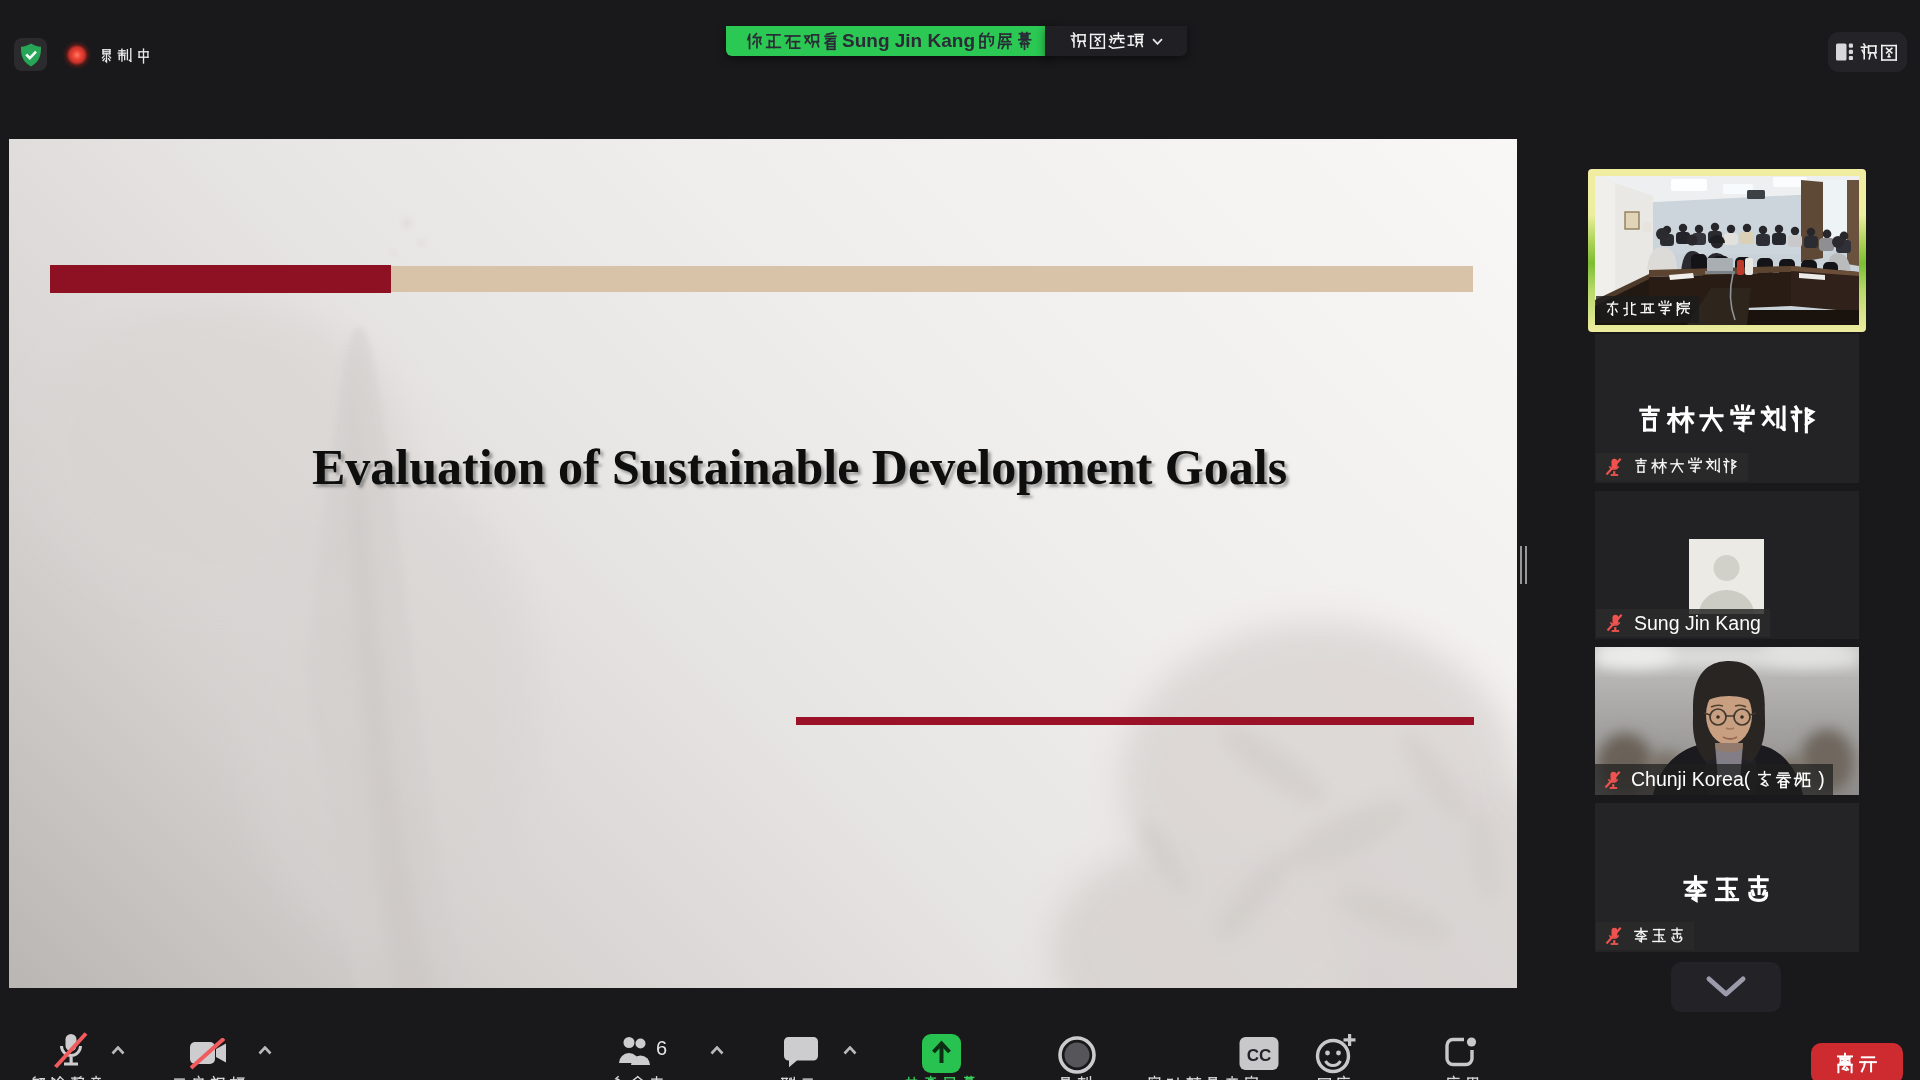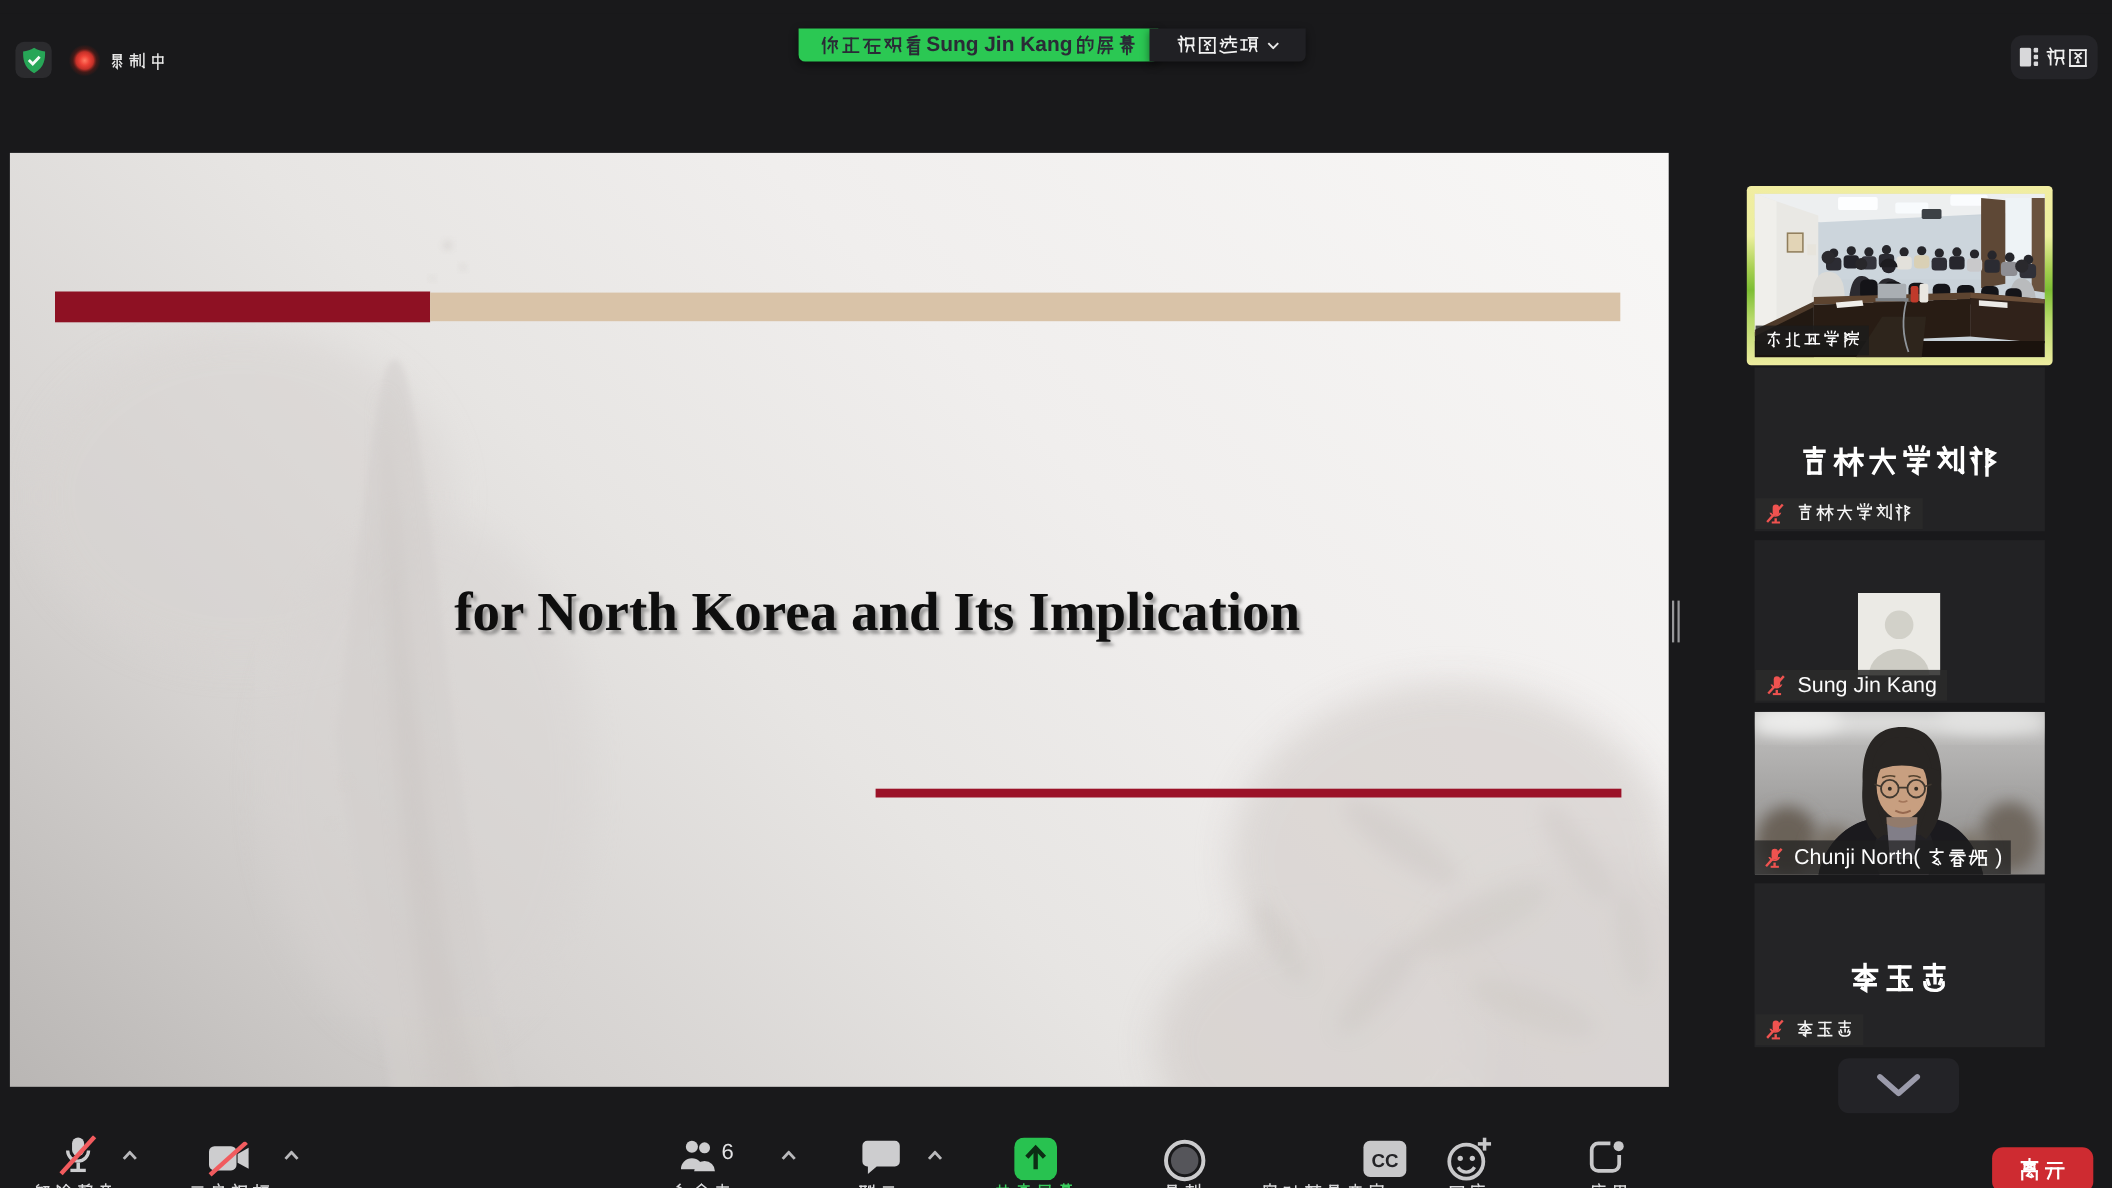--- a/index.html
+++ b/index.html
@@ -293,21 +293,21 @@
 <ellipse cx="1245" cy="745" rx="56" ry="15" transform="rotate(-50 1245 745)"></ellipse>
 <ellipse cx="1385" cy="765" rx="60" ry="17" transform="rotate(20 1385 765)"></ellipse>
 <ellipse cx="1475" cy="705" rx="46" ry="13" transform="rotate(80 1475 705)"></ellipse>
 <ellipse cx="1155" cy="705" rx="42" ry="12" transform="rotate(60 1155 705)"></ellipse>
 </g>
 </g>
 </svg>
       </div>
   <div class="abs" style="left:41px;top:114px;width:341px;height:28px;background:#8e1123;"></div>
   <div class="abs" style="left:382px;top:115px;width:1082px;height:26px;background:#d9c3a8;"></div>
-  <div class="abs" style="left:404px;top:376px;width:1000px;font-family:'Liberation Serif',serif;font-weight:bold;font-size:50px;color:#0e0e0e;white-space:nowrap;text-shadow:3px 3px 3px rgba(90,90,90,0.55);">for North Korea and Its Implication</div>
+  <div class="abs" style="left:303px;top:287px;width:1000px;font-family:'Liberation Serif',serif;font-weight:bold;font-size:50px;color:#0e0e0e;white-space:nowrap;text-shadow:3px 3px 3px rgba(90,90,90,0.55);">Evaluation of Sustainable Development Goals</div>
   <div class="abs" style="left:787px;top:566px;width:678px;height:8px;background:#9b1228;"></div>
 </div>
 
 <div class="abs" style="left:1520px;top:522px;width:2px;height:38px;background:#98989a;"></div>
 <div class="abs" style="left:1525px;top:522px;width:2px;height:38px;background:#98989a;"></div>
 
 <div class="abs" style="left:1588px;top:145px;width:278px;height:162.5px;padding:7px;border-radius:4px;background:linear-gradient(180deg,#f1eda2 0%,#ecef9d 28%,#a8d052 46%,#7dbe33 58%,#b6d968 74%,#eeeca0 100%);">
   <div style="position:relative;width:264px;height:148.5px;overflow:hidden;">
         <svg width="264" height="149" viewBox="0 0 264 149" style="display:block" xmlns="http://www.w3.org/2000/svg">
 <rect width="264" height="149" fill="#c9d2d9"></rect>
@@ -643,21 +643,21 @@
   <div class="abs flex" style="left:0;bottom:0;height:31px;background:rgba(30,30,30,0.72);padding:0 8px;gap:8px;">
         <svg width="20" height="20" viewBox="0 0 24 24" style="display:block" xmlns="http://www.w3.org/2000/svg">
 <g fill="#ef5350" stroke="none">
 <rect x="9" y="2" width="7" height="12" rx="3.5"></rect>
 <path d="M5.5,11 a7,7 0 0 0 13,0 l-2,0 a5,5 0 0 1 -9,0 Z"></path>
 <rect x="11" y="17" width="2.6" height="4"></rect>
             <rect x="8" y="20.5" width="9" height="2.2"></rect>
 </g>
 <line x1="3" y1="21" x2="20" y2="2" stroke="#ef5350" stroke-width="2.6"></line>
 </svg>
-        <span style="font-size:19.5px;color:#fdfdfd;white-space:pre;">Chunji North(</span>
+        <span style="font-size:19.5px;color:#fdfdfd;white-space:pre;">Chunji Korea(</span>
         <span style="margin-left:-3px;">
           <svg width="57" height="20" viewBox="0 0 57 20" style="display:block" xmlns="http://www.w3.org/2000/svg">
             <g stroke="#fdfdfd" stroke-width="8" stroke-linecap="square" fill="none">
               <g transform="translate(0,0.8) scale(0.1900)">
                 <line x1="50" y1="4" x2="50" y2="14"></line>
                 <line x1="20" y1="20" x2="80" y2="20"></line>
                 <polyline points="54,26 36,42 56,54" fill="none"></polyline>
                 <polyline points="56,54 34,70 58,80" fill="none"></polyline>
                 <line x1="60" y1="64" x2="68" y2="76"></line>
               </g>

